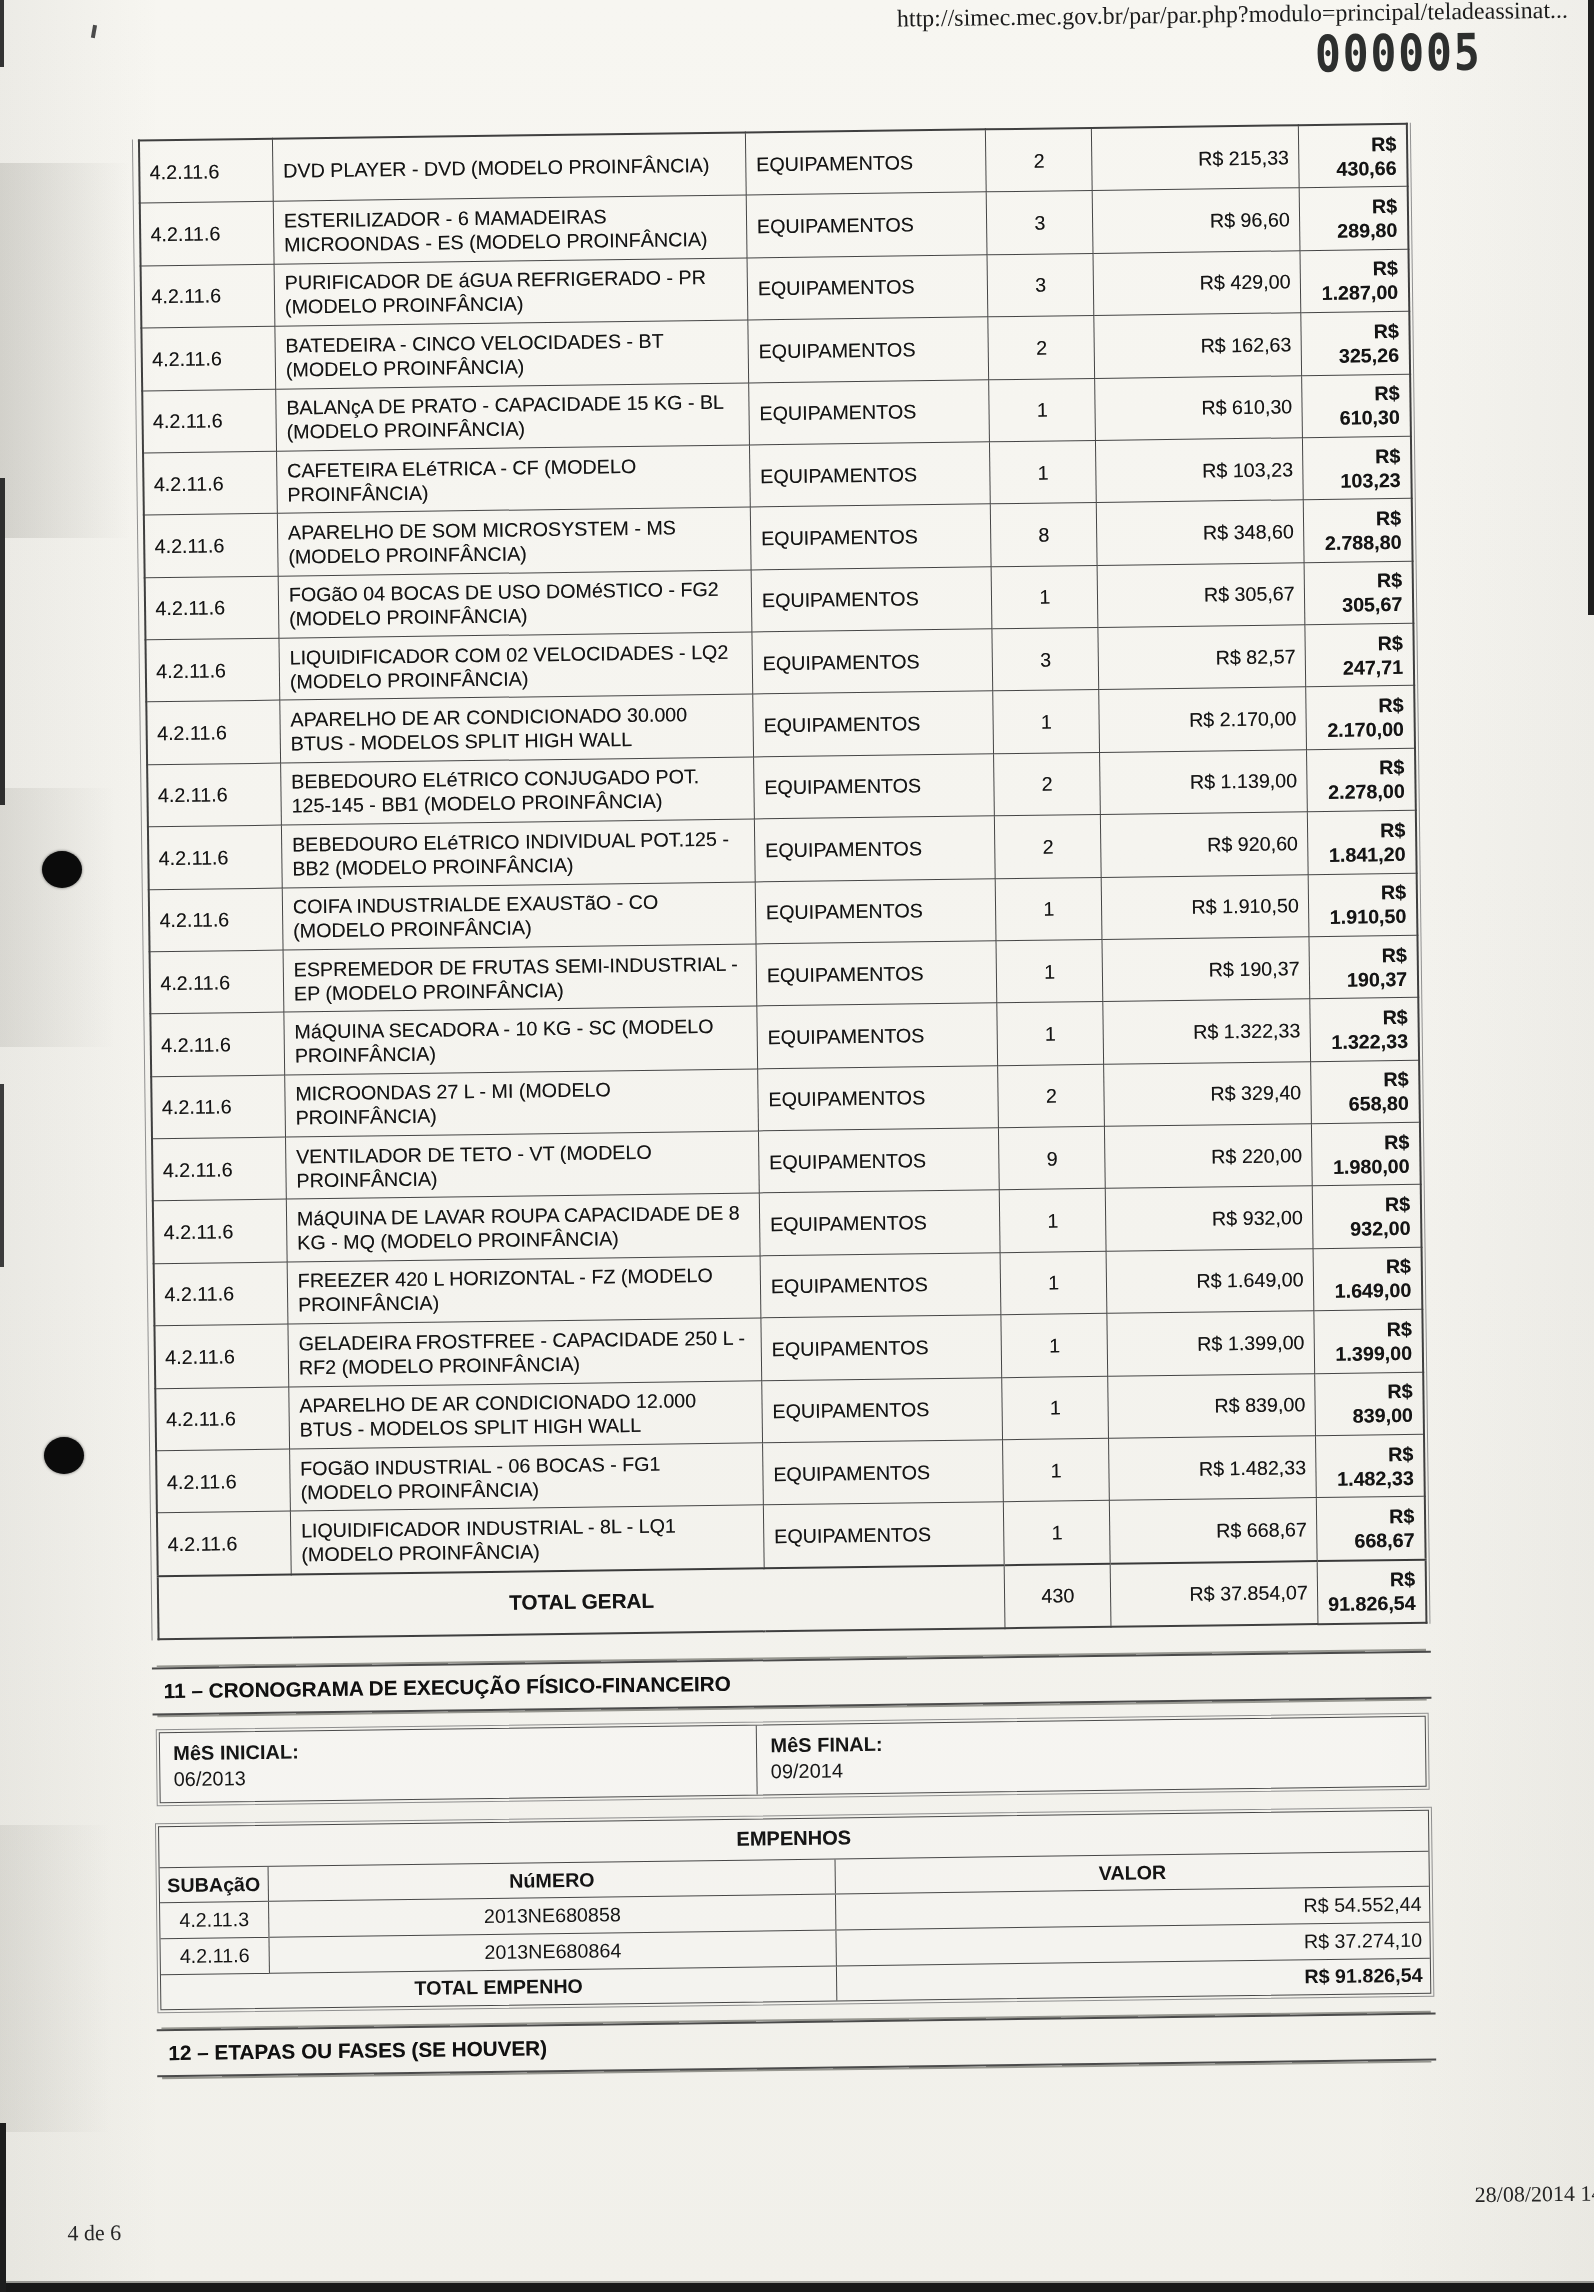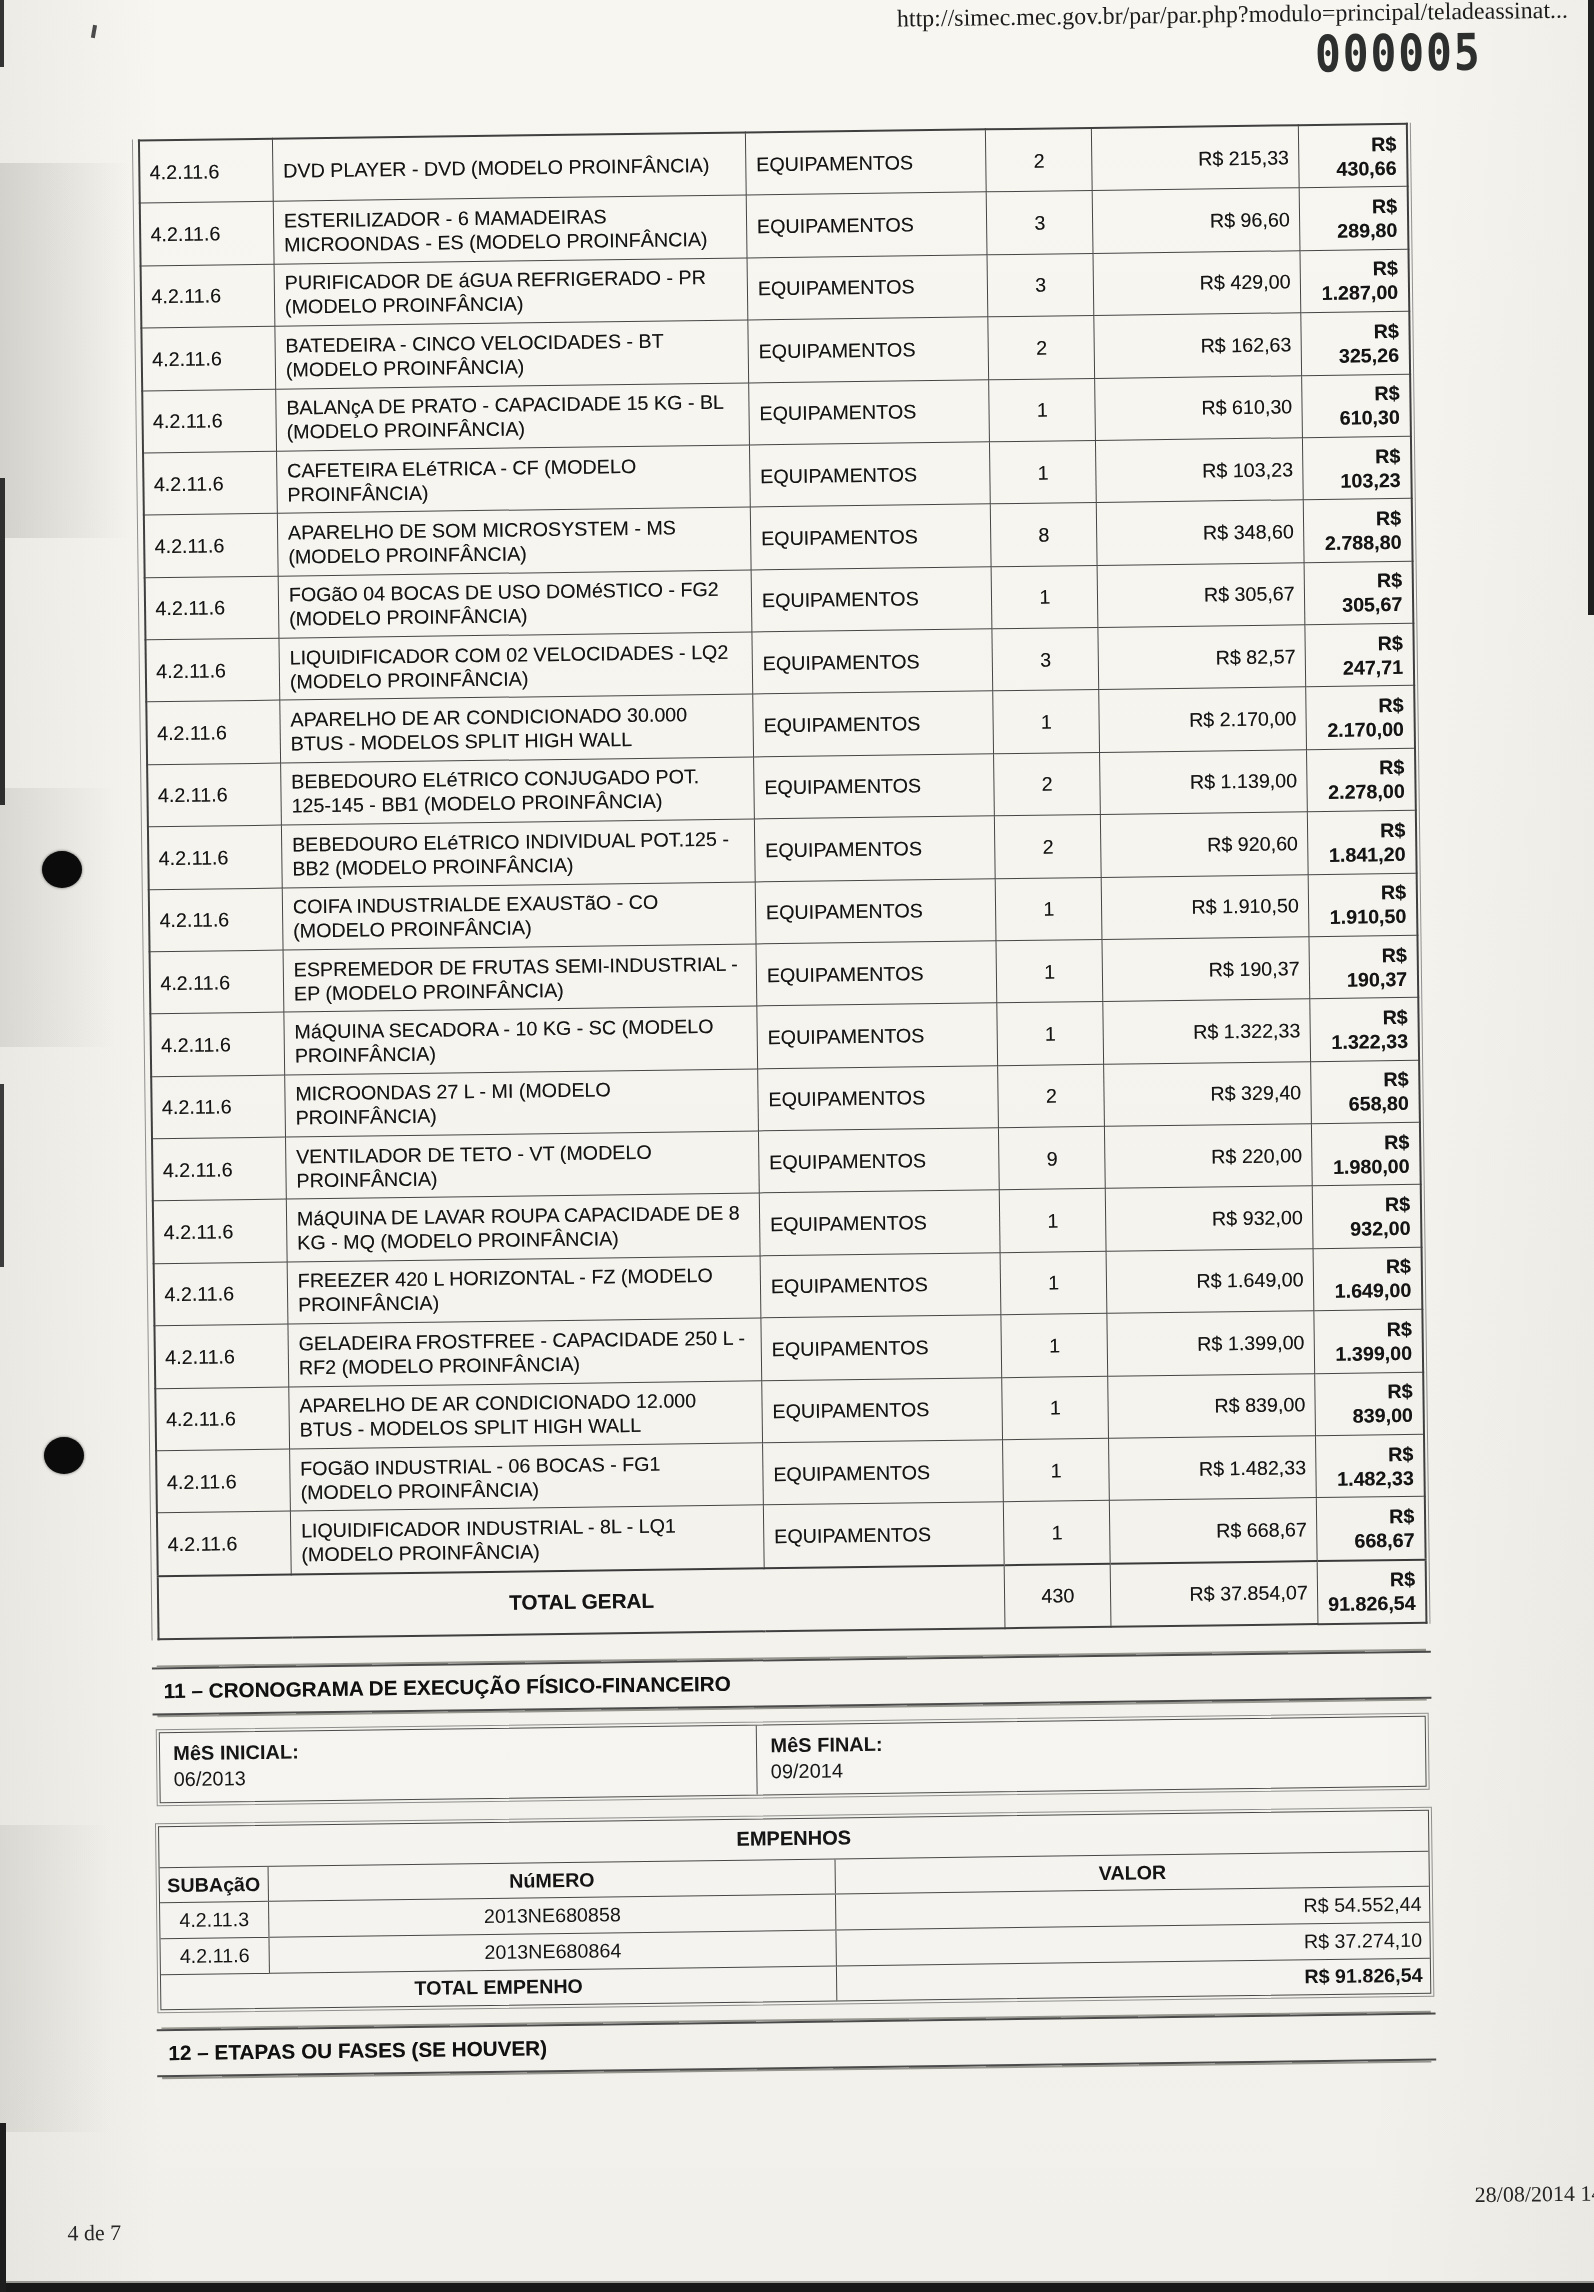--- a/index.html
+++ b/index.html
@@ -408,21 +408,21 @@
           </tbody>
         </table>
       </div>
 
       <div class="section-bar s12">
         <span>12 – ETAPAS OU FASES (SE HOUVER)</span>
       </div>
 
     </div>
 
-    <div class="footer-page">4 de 7</div>
+    <div class="footer-page">4 de 6</div>
     <div class="footer-time">28/08/2014 14:3</div>
   </div>
 
   <div class="smudge sm1"></div>
   <div class="smudge sm2"></div>
   <div class="smudge sm3"></div>
   <div class="hole h1"></div>
   <div class="hole h2"></div>
   <div class="edge edge-bottom"></div>
   <div class="edge edge-bottom2"></div>

